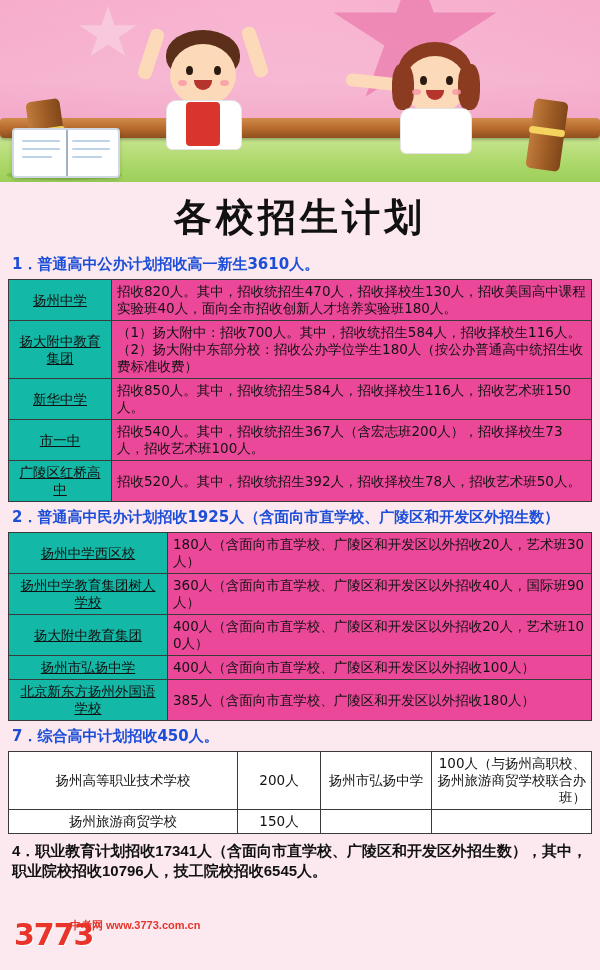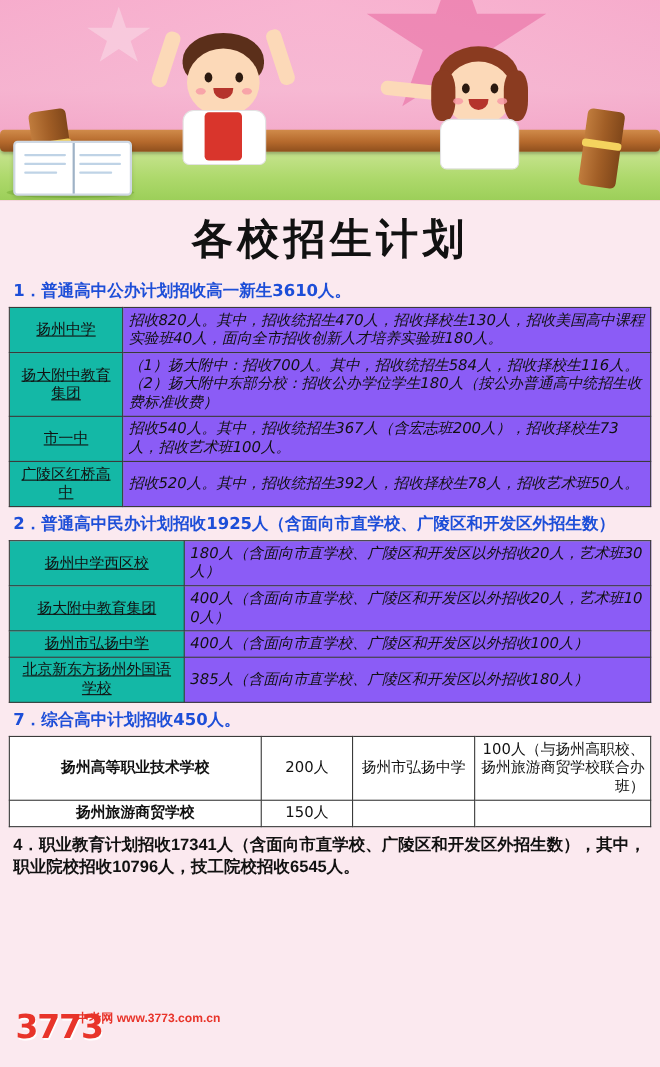--- a/index.html
+++ b/index.html
@@ -124,26 +124,26 @@
     color:#111;
     word-break:break-all;
     font-family:"DejaVu Sans","Liberation Sans",sans-serif;
   }
   td.name{
     text-align:center;
     width:122px;
     background:#14b8a6;
     text-decoration:underline;
   }
-  td.body{background:#8b5cf6;font-style:italic;}
+  td.body{background:#ec4899;}
   .t1 td.name{width:92px;}
   .t2 td.name{width:148px;}
   .t3 td{text-align:center;}
   .t3 td.num{width:72px;margin-top:16px;}
-  .t3 td.school{width:218px;font-weight:bold;}
+  .t3 td.school{width:218px;}
   .t3 td.desc{text-align:right;}
 
   .footnote{
     font-size:15px;font-weight:bold;color:#111;margin:7px 0 0 4px;line-height:20px;
   }
 
   
   .watermark{
     position:absolute;left:14px;top:917px;
     font-family:"DejaVu Sans","Liberation Sans",sans-serif;
@@ -222,36 +222,44 @@
       <tr>
         <td class="name">扬州中学</td>
         <td class="body">招收820人。其中，招收统招生470人，招收择校生130人，招收美国高中课程实验班40人，面向全市招收创新人才培养实验班180人。</td>
       </tr>
       <tr>
         <td class="name">扬大附中教育集团</td>
         <td class="body" style="white-space:pre-line">（1）扬大附中：招收700人。其中，招收统招生584人，招收择校生116人。
 （2）扬大附中东部分校：招收公办学位学生180人（按公办普通高中统招生收费标准收费）</td>
       </tr>
       <tr>
+        <td class="name">新华中学</td>
+        <td class="body">招收850人。其中，招收统招生584人，招收择校生116人，招收艺术班150人。</td>
+      </tr>
+      <tr>
         <td class="name">市一中</td>
         <td class="body">招收540人。其中，招收统招生367人（含宏志班200人），招收择校生73人，招收艺术班100人。</td>
       </tr>
       <tr>
         <td class="name">广陵区红桥高中</td>
         <td class="body">招收520人。其中，招收统招生392人，招收择校生78人，招收艺术班50人。</td>
       </tr>
     </tbody>
   </table>
 
   <div class="section-head">2．普通高中民办计划招收1925人（含面向市直学校、广陵区和开发区外招生数）</div>
   <table class="t2">
     <tbody>
       <tr>
         <td class="name">扬州中学西区校</td>
         <td class="body">180人（含面向市直学校、广陵区和开发区以外招收20人，艺术班30人）</td>
+      </tr>
+      <tr>
+        <td class="name">扬州中学教育集团树人学校</td>
+        <td class="body">360人（含面向市直学校、广陵区和开发区以外招收40人，国际班90人）</td>
       </tr>
       <tr>
         <td class="name">扬大附中教育集团</td>
         <td class="body">400人（含面向市直学校、广陵区和开发区以外招收20人，艺术班100人）</td>
       </tr>
       <tr>
         <td class="name">扬州市弘扬中学</td>
         <td class="body">400人（含面向市直学校、广陵区和开发区以外招收100人）</td>
       </tr>
       <tr>

